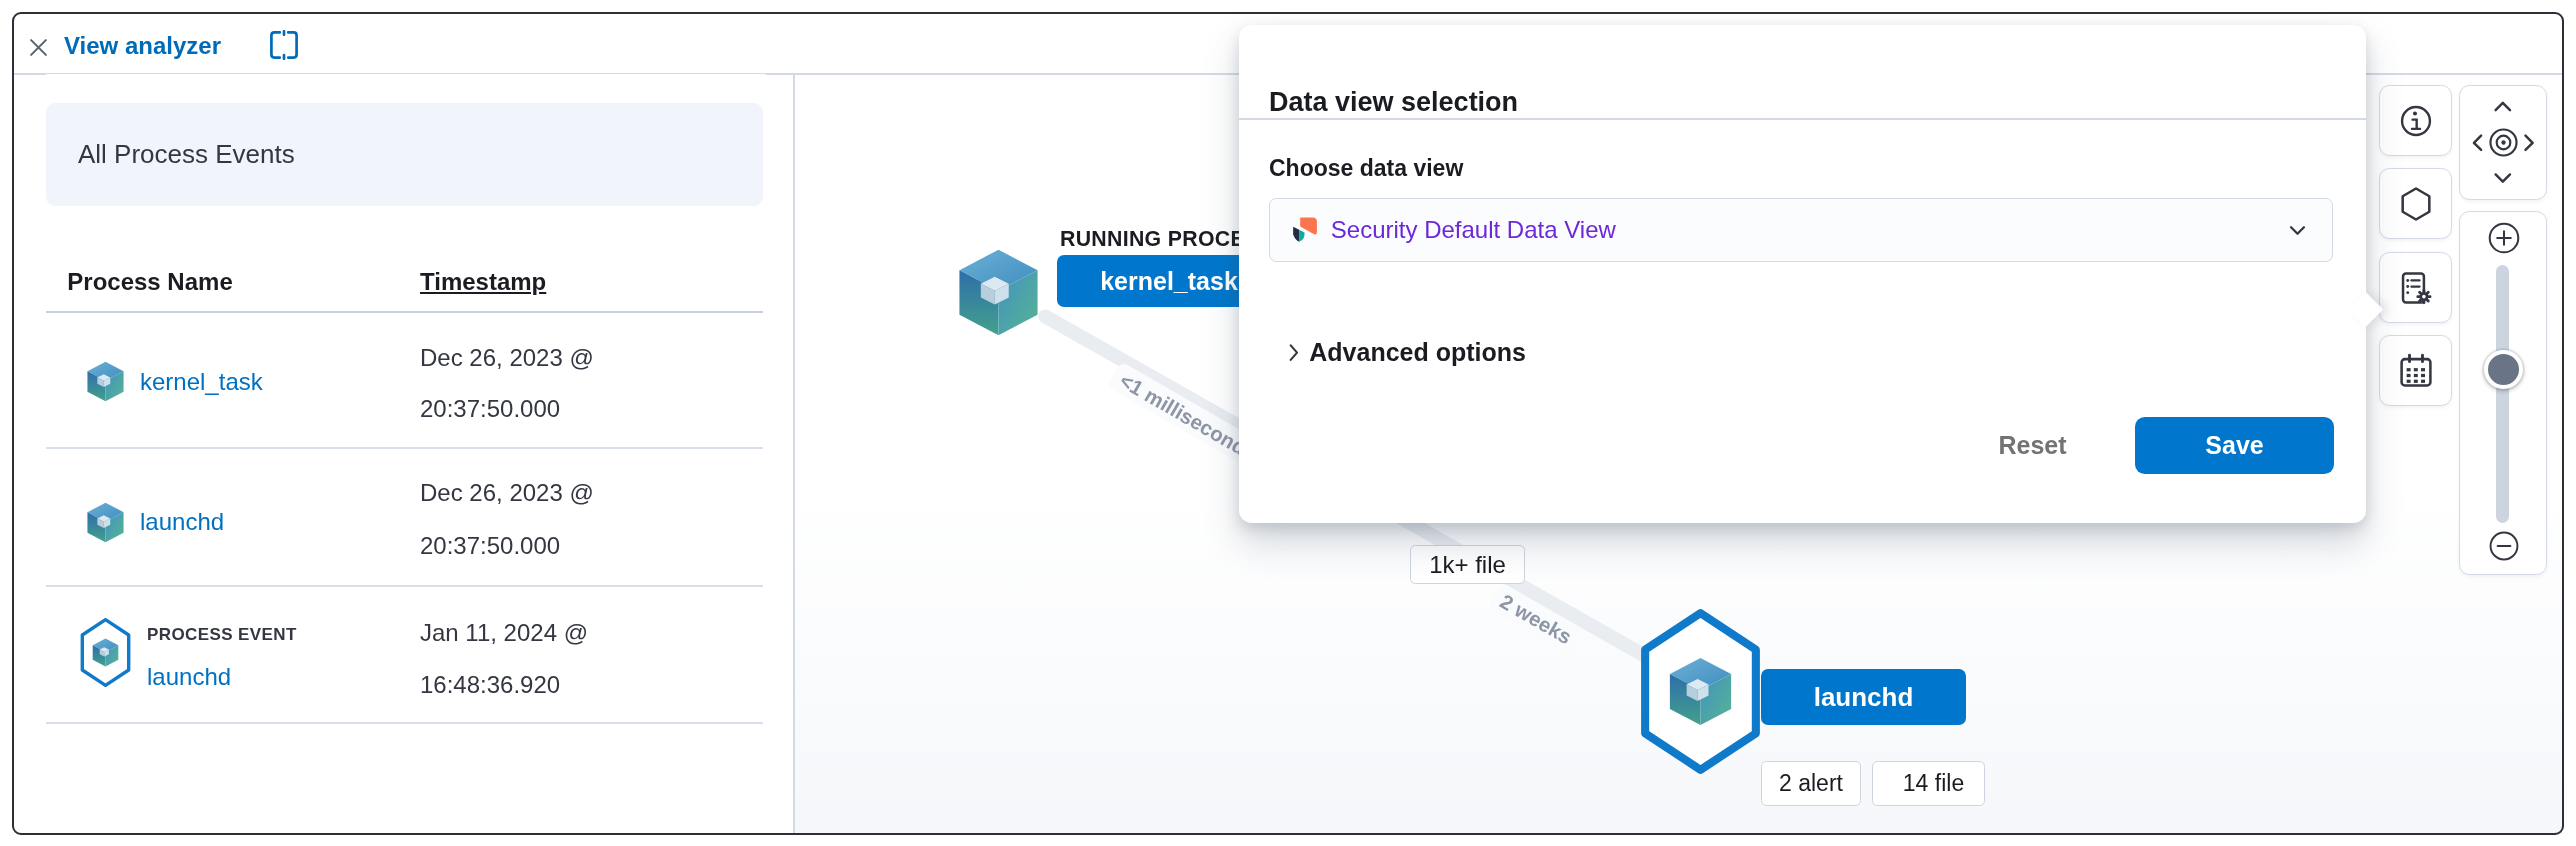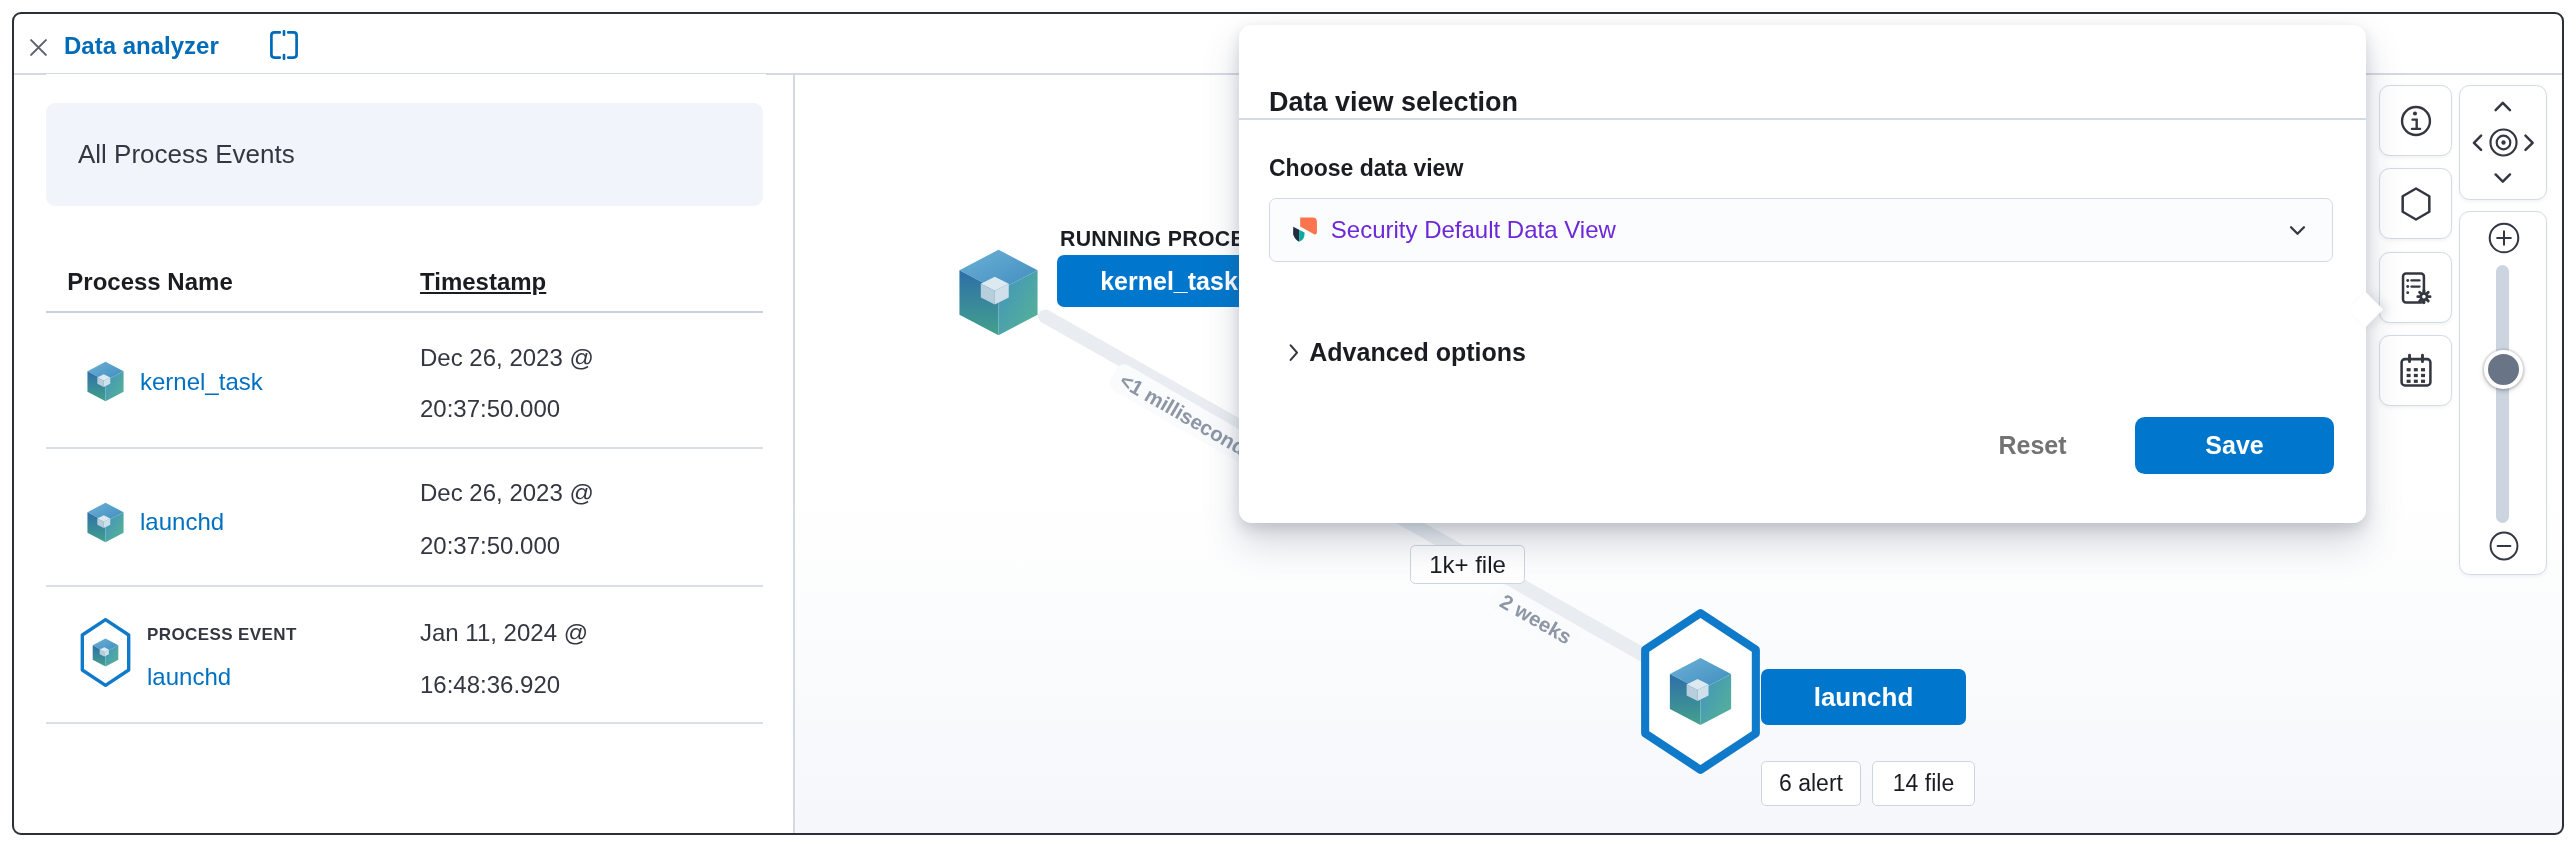--- a/index.html
+++ b/index.html
@@ -106,21 +106,21 @@
   </defs>
 </svg>
 
 <div id="app">
 
   <div class="hdr-close-x">
     <svg viewBox="0 0 100 100" width="23" height="23">
         <path d="M18,18 L82,82 M82,18 L18,82" stroke="#5a6270" stroke-width="9" stroke-linecap="round" fill="none"></path>
       </svg>
   </div>
-  <div class="hdr-close">Data analyzer</div>
+  <div class="hdr-close">View analyzer</div>
   <div class="hdr-full">
     <svg viewBox="0 0 100 100" width="30" height="30" fill="none" stroke="#006bb8" stroke-width="9" stroke-linecap="round">
       <path d="M36,8 H18 Q8,8 8,18 V82 Q8,92 18,92 H36"></path>
       <path d="M64,8 H82 Q92,8 92,18 V82 Q92,92 82,92 H64"></path>
       <path d="M50,4 V16 M50,84 V96"></path>
     </svg>
   </div>
   <div class="hdr-div"></div>
 
   <div class="graph-bg"></div>
@@ -135,22 +135,22 @@
   <svg class="cube-node" style="left:952px;top:246px;" width="93" height="93" viewBox="0 0 100 100">
       <use href="#cubeSym"></use>
     </svg>
   <div class="node-type" style="left:1060px;top:227px;">RUNNING PROCESS</div>
   <div class="node-btn" style="left:1057px;top:255px;width:224px;height:52px;font-size:25px;">kernel_task</div>
 
   <svg class="cube-node" style="left:1633px;top:608px;" width="135" height="167" viewBox="0 0 100 122">
       <use href="#hexCubeSym"></use>
     </svg>
   <div class="node-btn" style="left:1761px;top:669px;width:205px;height:56px;font-size:26px;">launchd</div>
-  <div class="g-pill" style="left:1761px;top:761px;width:98px;height:43px;">6 alert</div>
-  <div class="g-pill" style="left:1872px;top:761px;width:101px;height:43px;">14 file</div>
+  <div class="g-pill" style="left:1761px;top:761px;width:98px;height:43px;">2 alert</div>
+  <div class="g-pill" style="left:1872px;top:761px;width:101px;height:43px;padding-left:10px;">14 file</div>
 
   <div class="panel">
     <div class="panel-title-box">
       <div class="panel-title">All Process Events</div>
     </div>
     <div class="th c1">Process Name</div>
     <div class="th c2">Timestamp</div>
     <div class="rowline" style="top:237px;background:#c9d1de;"></div>
 
     <div>

